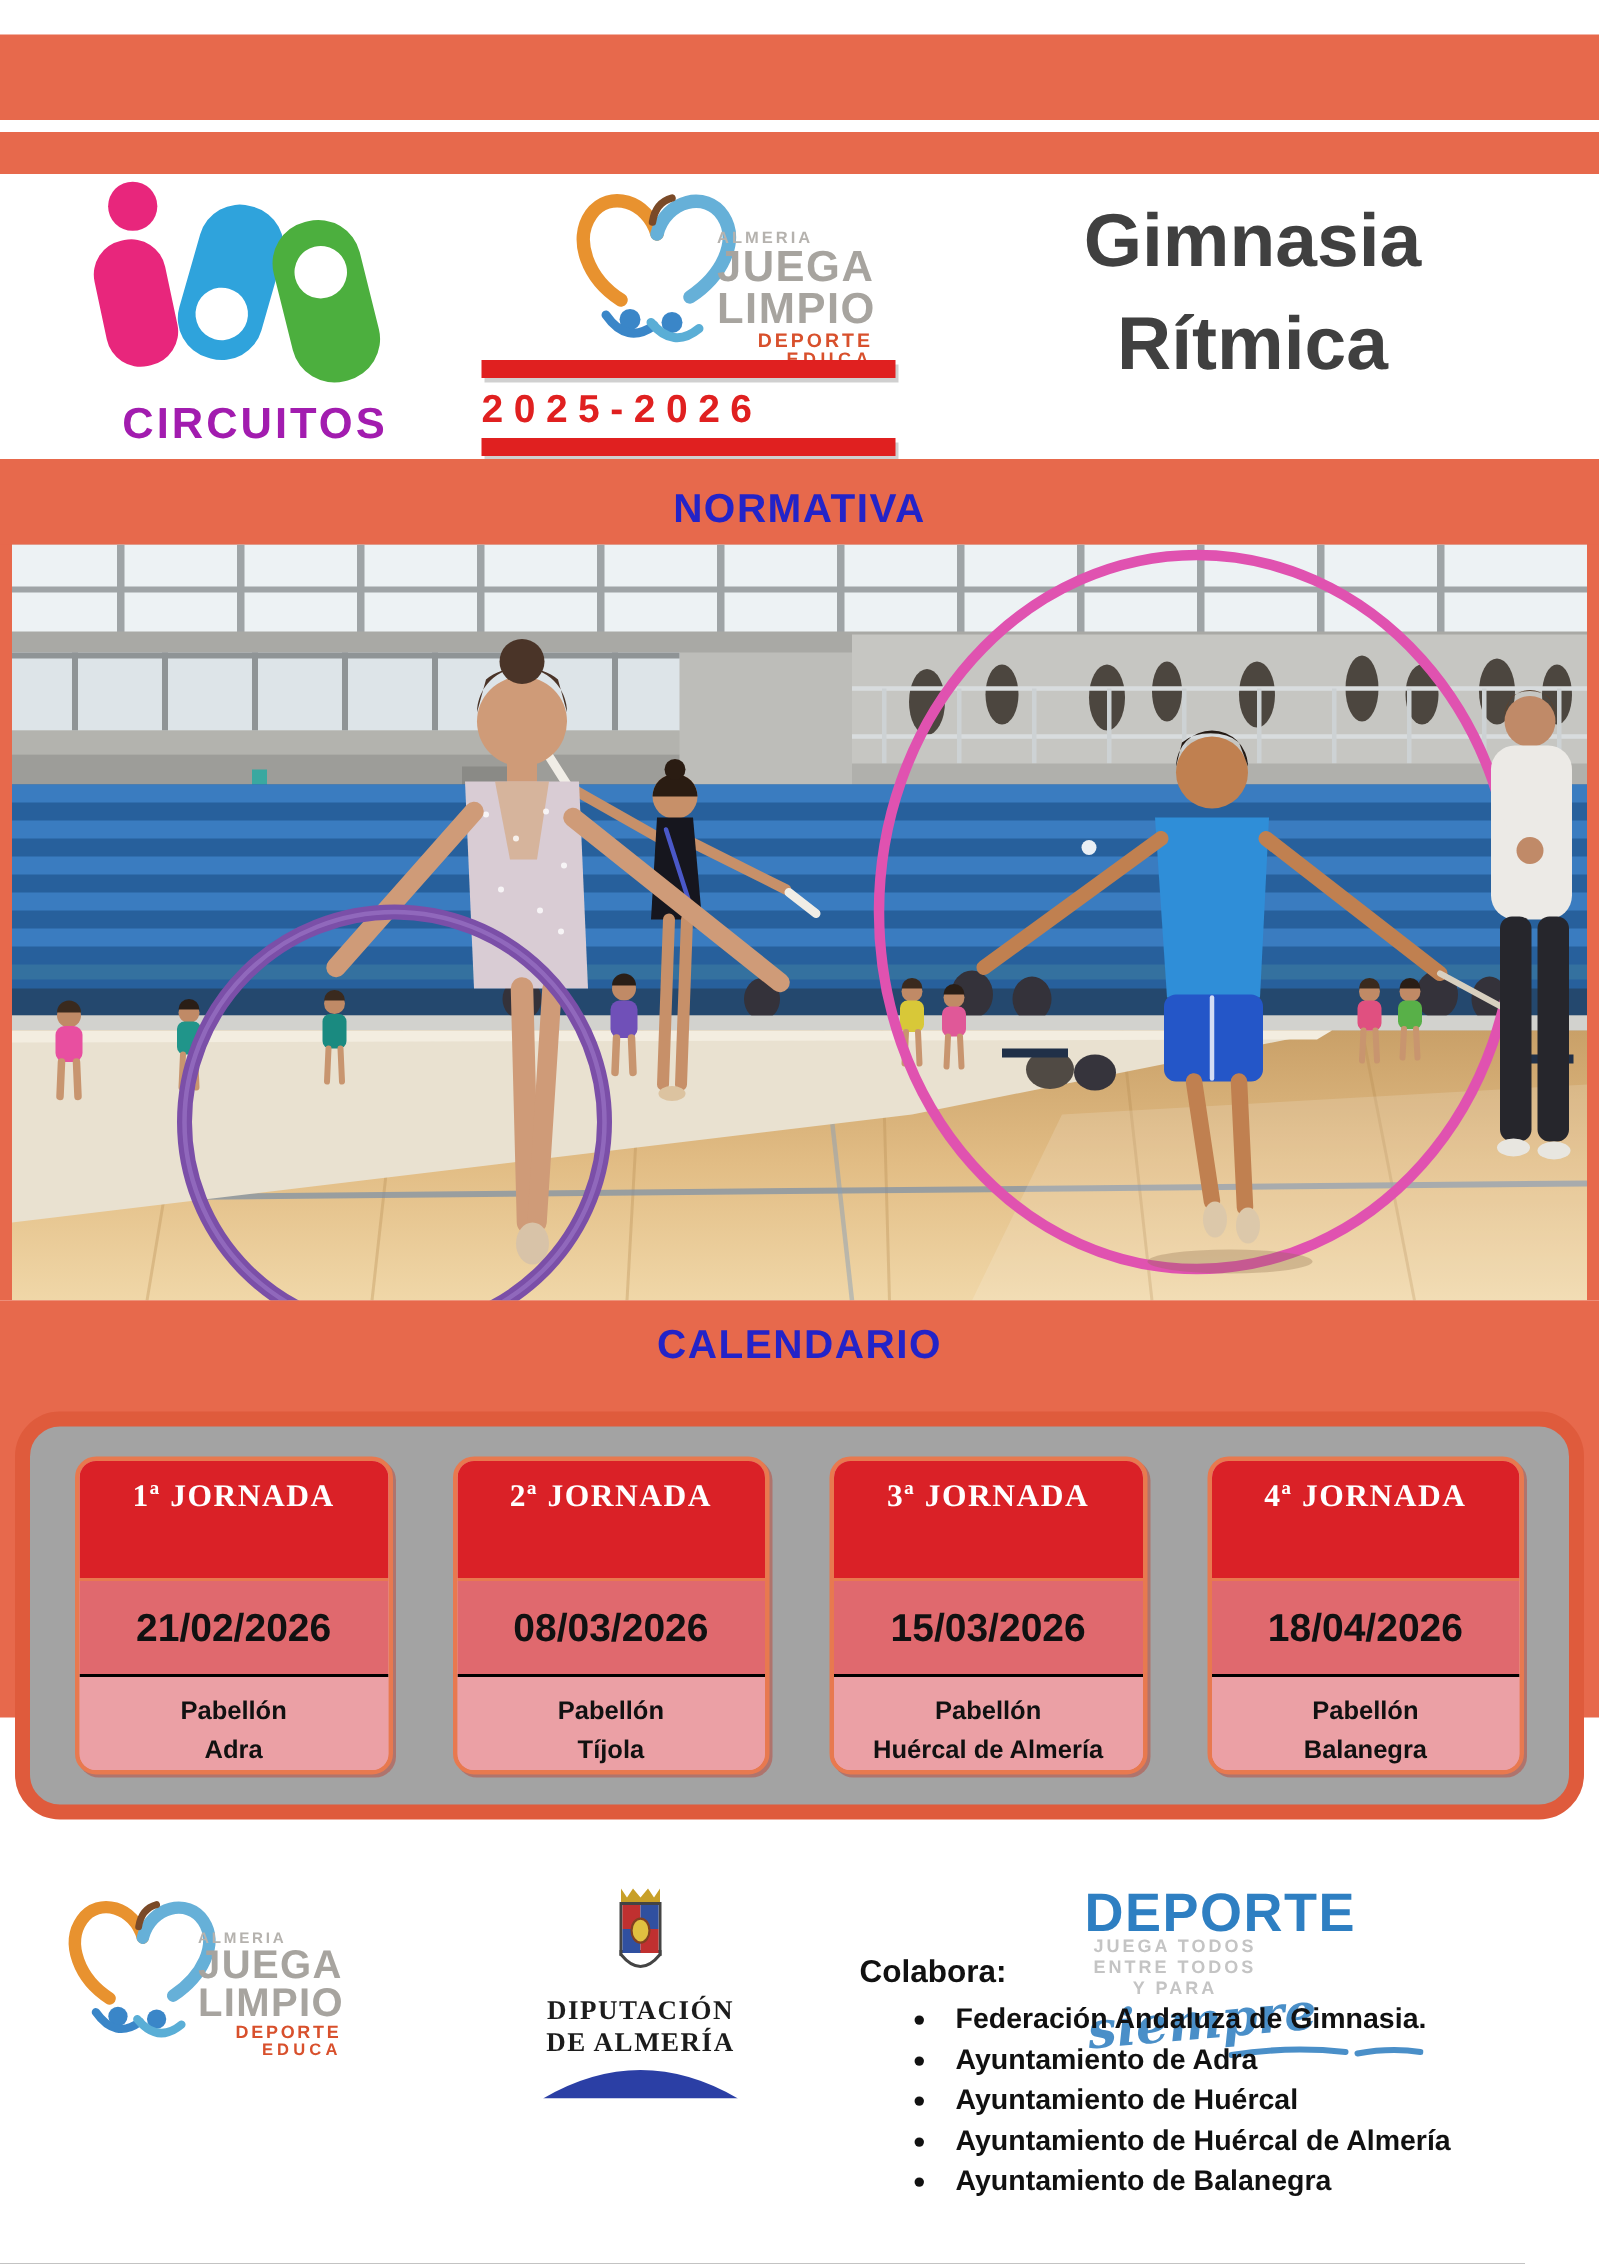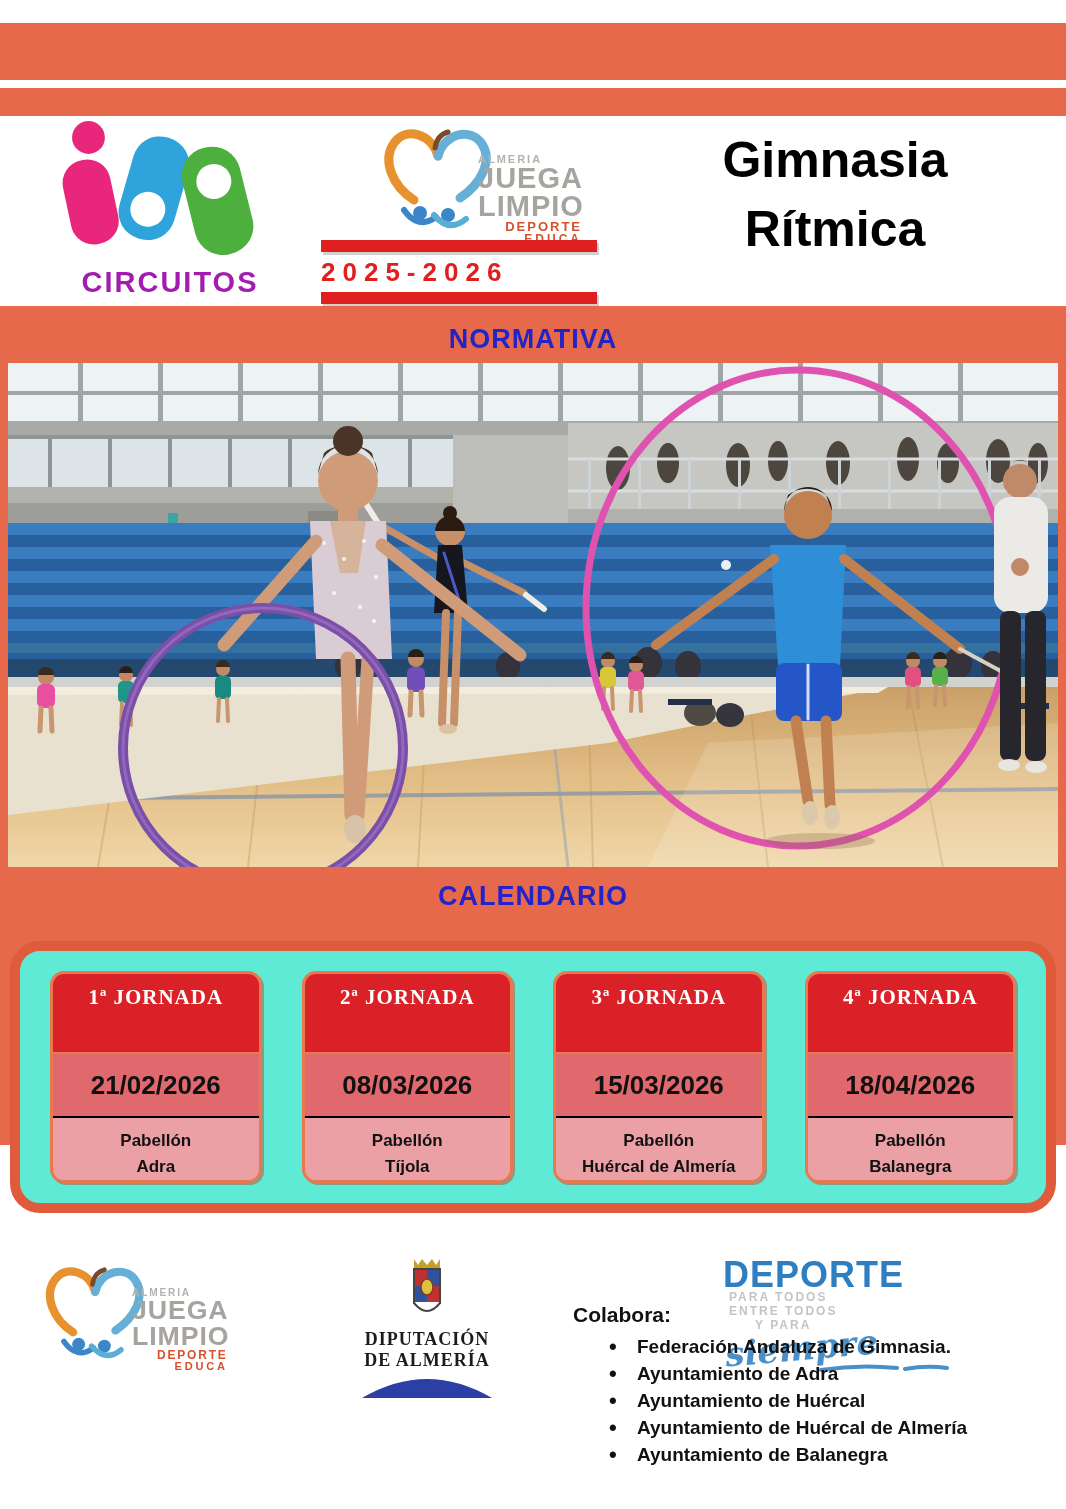--- a/index.html
+++ b/index.html
@@ -24,36 +24,36 @@
   .jl-words{position:absolute;left:160px;top:38px;line-height:1;text-align:left;}
   .jl-almeria{font-size:11px;color:#b5b2ae;letter-spacing:2px;font-weight:bold;}
   .jl-juega,.jl-limpio{font-size:29px;font-weight:bold;color:#a7a49f;letter-spacing:1px;line-height:.95;}
   .jl-deporte{font-size:13px;font-weight:bold;color:#d8502c;letter-spacing:2px;text-align:right;width:104px;}
   .jl-educa{font-size:12px;font-weight:bold;color:#d8502c;letter-spacing:3px;text-align:right;width:104px;}
   .season-box{position:absolute;left:3px;top:124px;width:276px;text-align:left;}
   .season-bar{height:12px;background:#e02020;box-shadow:2px 3px 0 rgba(120,120,120,.35);}
   .season-text{font-size:26px;font-weight:bold;color:#e02020;letter-spacing:7px;padding:5px 0 4px 0;}
 
   .main-title{position:absolute;left:640px;top:10px;width:390px;text-align:center;
-    color:#000000;font-weight:bold;font-size:50px;line-height:1.38;}
+    color:#404040;font-weight:bold;font-size:50px;line-height:1.38;}
 
   
   .section-bar{position:absolute;left:0;width:1066px;background:#e7694c;display:flex;align-items:center;justify-content:center;}
   .normativa-bar{top:306px;height:67px;}
   .section-title{color:#2323c8;font-weight:bold;font-size:27px;letter-spacing:1px;}
 
   
   .photo-wrap{position:absolute;top:363px;left:0;width:1066px;height:504px;background:#e7694c;padding:0 8px;box-sizing:border-box;}
   .photo-wrap svg{display:block;width:1050px;height:504px;}
 
   
   .calendar-section{position:absolute;top:867px;left:0;width:1066px;height:278px;background:#e7694c;}
   .cal-title{position:absolute;top:14px;left:0;width:100%;text-align:center;color:#2323c8;font-weight:bold;font-size:27px;letter-spacing:1px;}
   .cal-panel{position:absolute;top:74px;left:10px;width:1046px;height:272px;box-sizing:border-box;
-    background:#5eead4;border:10px solid #df5b3c;border-radius:30px;
+    background:#a3a3a3;border:10px solid #df5b3c;border-radius:30px;
     display:flex;gap:40px;padding:20px 30px;}
   .card{flex:1;border:3px solid #e8794f;border-radius:14px;overflow:hidden;background:#eba0a5;
     display:flex;flex-direction:column;box-shadow:2px 2px 0 rgba(190,60,45,.45);}
   .card-head{height:78px;background:#da2127;color:#ffffff;text-align:center;
     font-family:"Liberation Serif","DejaVu Serif",serif;font-weight:bold;font-size:21px;letter-spacing:1px;padding-top:11px;box-sizing:border-box;}
   .card-date{height:62px;background:#e0696e;border-top:2px solid #e8794f;color:#111;
     display:flex;align-items:center;justify-content:center;font-size:26px;font-weight:bold;}
   .card-venue{flex:1;background:#eba0a5;border-top:2px solid #000000;color:#111;text-align:center;
     font-size:17px;font-weight:bold;line-height:1.5;padding-top:10px;}
 
@@ -470,21 +470,21 @@
         <div>DE ALMERÍA</div>
       </div>
       <svg class="dip-arc" width="130" height="22" viewBox="0 0 130 22">
         <path d="M0,22 Q65,-16 130,22 Z" fill="#2b3fa5"></path>
       </svg>
     </div>
 
     <div class="ds-logo">
       <div class="ds-deporte">DEPORTE</div>
       <div class="ds-gray">
-        <div>PARA TODOS</div>
+        <div>JUEGA TODOS</div>
         <div>ENTRE TODOS</div>
         <div>Y PARA</div>
       </div><span class="ds-siempre">siempre</span>
       <svg class="ds-flourish" width="130" height="12" viewBox="0 0 130 12">
         <path d="M2,8 Q40,2 78,6" fill="none" stroke="#4a8fc8" stroke-width="4" stroke-linecap="round"></path>
         <path d="M86,7 Q108,3 128,6" fill="none" stroke="#4a8fc8" stroke-width="4" stroke-linecap="round"></path>
       </svg>
     </div>
 
     <div class="colabora">

